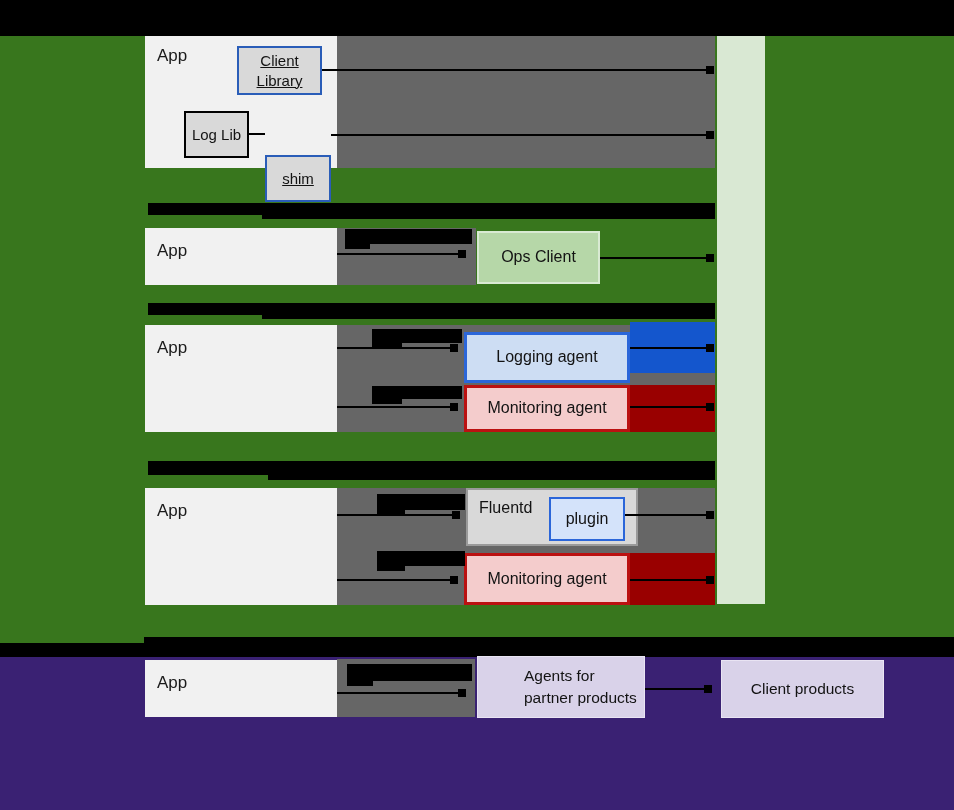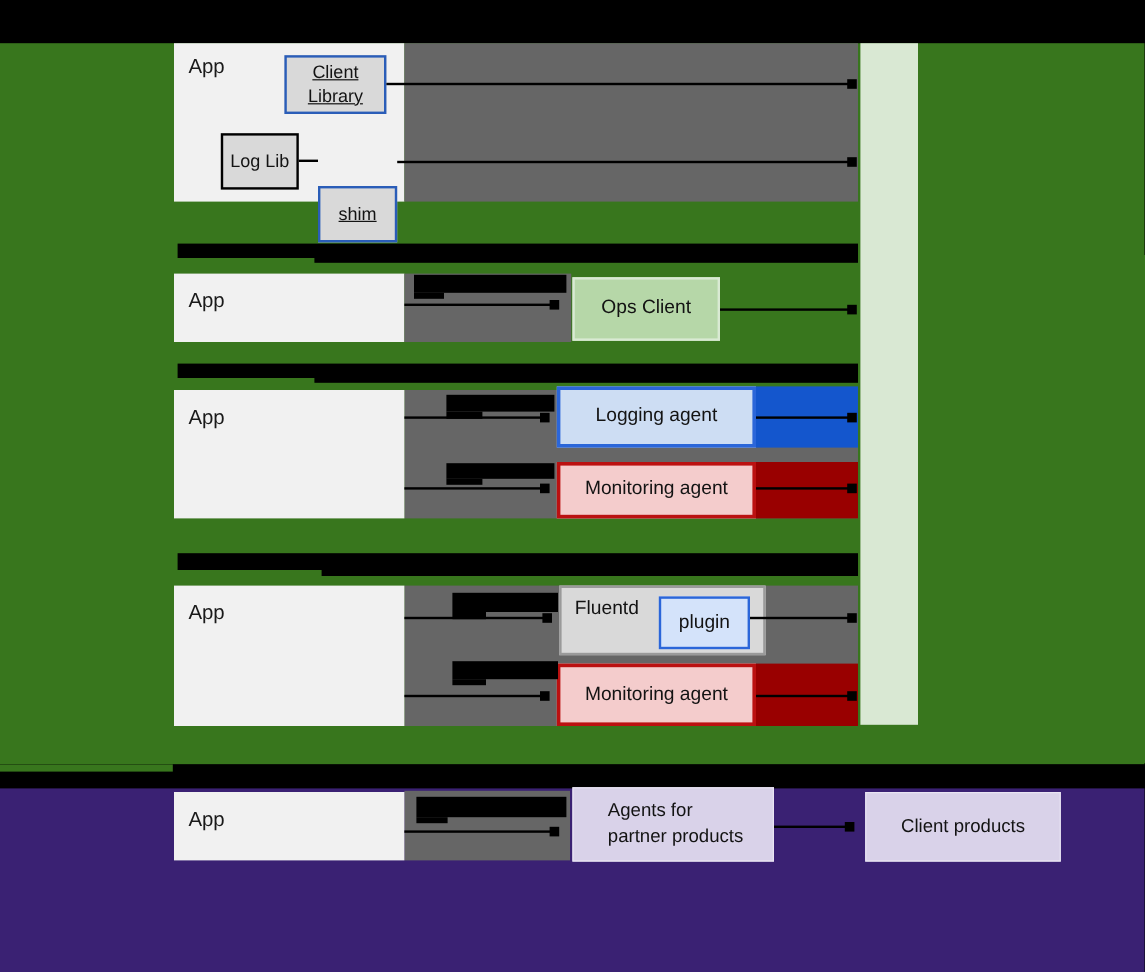--- a/index.html
+++ b/index.html
@@ -73,21 +73,21 @@
   <div class="arrow" style="left:600px;top:257px;width:113px;"></div>
 
   <div class="redact" style="left:148px;top:303px;width:567px;height:12px;"></div>
   <div class="redact" style="left:262px;top:315px;width:453px;height:4px;"></div>
 
   <div class="abs fill-gray" style="left:337px;top:325px;width:378px;height:107px;"></div>
   <div class="abs fill-white" style="left:145px;top:325px;width:192px;height:107px;"></div>
   <span class="app-label" style="left:157px;top:338px;">App</span>
 
   <div class="abs" style="left:630px;top:322px;width:85px;height:51px;background:var(--blue_block);"></div>
-  <div class="box" style="left:464px;top:322px;width:166px;height:51px;background:var(--logging_fill);border:3px solid var(--logging_border);font-size:16px;">
+  <div class="box" style="left:464px;top:332px;width:166px;height:51px;background:var(--logging_fill);border:3px solid var(--logging_border);font-size:16px;">
     <span>Logging agent</span>
   </div>
   <div class="redact" style="left:372px;top:329px;width:90px;height:14px;"></div>
   <div class="redact" style="left:372px;top:343px;width:30px;height:6px;"></div>
   <div class="arrow" style="left:337px;top:347px;width:120px;"></div>
   <div class="arrow" style="left:630px;top:347px;width:83px;"></div>
 
   <div class="abs" style="left:630px;top:385px;width:85px;height:47px;background:var(--dark_red_block);"></div>
   <div class="box" style="left:464px;top:385px;width:166px;height:47px;background:var(--pink_fill);border:3px solid var(--red_border);font-size:16px;">
     <span>Monitoring agent</span>
@@ -124,21 +124,21 @@
   <div class="arrow" style="left:337px;top:579px;width:120px;"></div>
   <div class="arrow" style="left:630px;top:579px;width:83px;"></div>
 
   <div class="abs fill-gray" style="left:337px;top:659px;width:138px;height:58px;"></div>
   <div class="abs fill-white" style="left:145px;top:660px;width:192px;height:57px;"></div>
   <span class="app-label" style="left:157px;top:673px;">App</span>
   <div class="redact" style="left:347px;top:664px;width:125px;height:17px;"></div>
   <div class="redact" style="left:347px;top:681px;width:26px;height:5px;"></div>
   <div class="arrow" style="left:337px;top:692px;width:128px;"></div>
 
-  <div class="box" style="left:477px;top:656px;width:168px;height:62px;background:var(--lavender_fill);border:1px solid var(--lavender_border);justify-content:center;text-align:left;padding-left:11px;font-size:15.5px;line-height:1.45;">
+  <div class="box" style="left:477px;top:656px;width:168px;height:62px;background:var(--lavender_fill);border:1px solid var(--lavender_border);justify-content:flex-end;text-align:left;padding-left:11px;font-size:15.5px;line-height:1.45;">
     <span style="display:block;width:120px;">Agents for partner products</span>
   </div>
   <div class="arrow" style="left:645px;top:688px;width:66px;"></div>
   <div class="box" style="left:721px;top:660px;width:163px;height:58px;background:var(--lavender_fill);border:1px solid var(--lavender_border);font-size:15.5px;">
     <span>Client products</span>
   </div>
 
 </div>
 
 </body></html>

